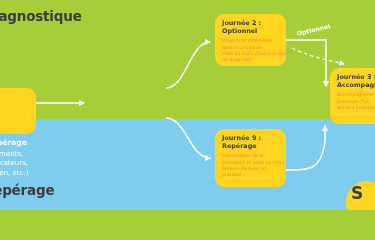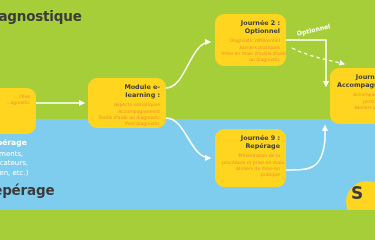--- a/index.html
+++ b/index.html
@@ -35,21 +35,21 @@
     top:150px;font-size:7px;line-height:9.4px;color:#ffffff;
   }
   .title-rep{
     top:182px;font-size:13.5px;font-weight:bold;color:#3b3b3b;
     letter-spacing:-.2px;white-space:nowrap;
   }
 
   
   .card{
     position:absolute;background:#ffd520;border-radius:9px;
-    box-sizing:border-box;padding:6px 6px 5px 7px;overflow:hidden;text-align:right;
+    box-sizing:border-box;padding:6px 6px 5px 7px;overflow:hidden;
   }
   .card h4{
     margin:0 0 3px 0;font-size:6.4px;line-height:7.6px;
     font-weight:bold;color:#3b3b3b;
   }
   .card ul{margin:0;padding:0;list-style:none;}
   .card li{
     font-size:4.6px;line-height:6.4px;color:#f08a2e;white-space:nowrap;
   }
 
@@ -121,30 +121,20 @@
 
   <div class="opt-label">Optionnel</div>
 
   <div class="card" id="card-left">
     <ul>
       <li>...ctive</li>
       <li>...agnostic</li>
     </ul>
   </div>
 
-  <div class="card" id="card-module">
-    <h4>Module e-learning :</h4>
-    <ul>
-      <li>Aspects somatiques</li>
-      <li>Accompagnement</li>
-      <li>Outils d'aide au diagnostic</li>
-      <li>Post-diagnostic</li>
-      <li>Particularités sensorielles</li>
-    </ul>
-  </div>
 
   <div class="card" id="card-j2-diag">
     <h4>
       <span>Journée 2 :</span><br>
       <span>Optionnel</span>
     </h4>
     <ul>
       <li>Diagnostic différentiel</li>
       <li>Ateliers pratiques</li>
       <li>Prise en main d'outils d'aide</li>

